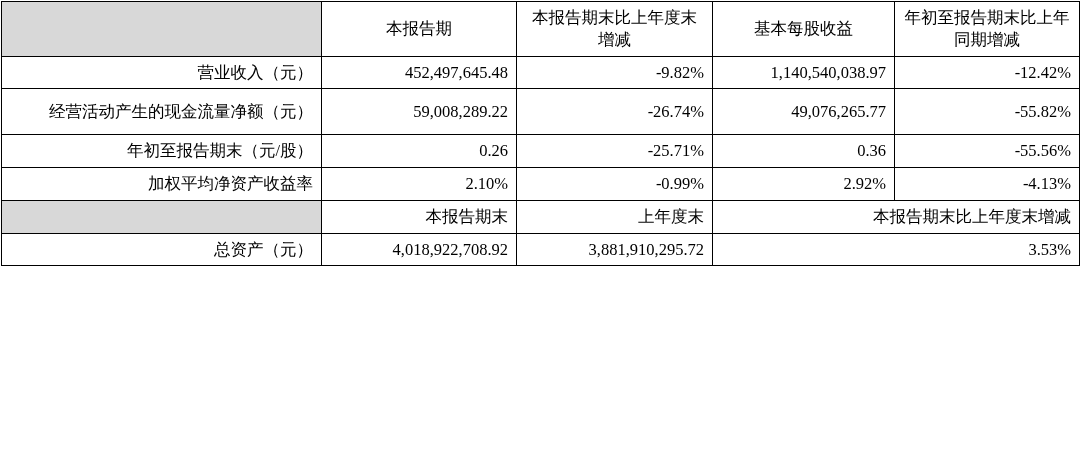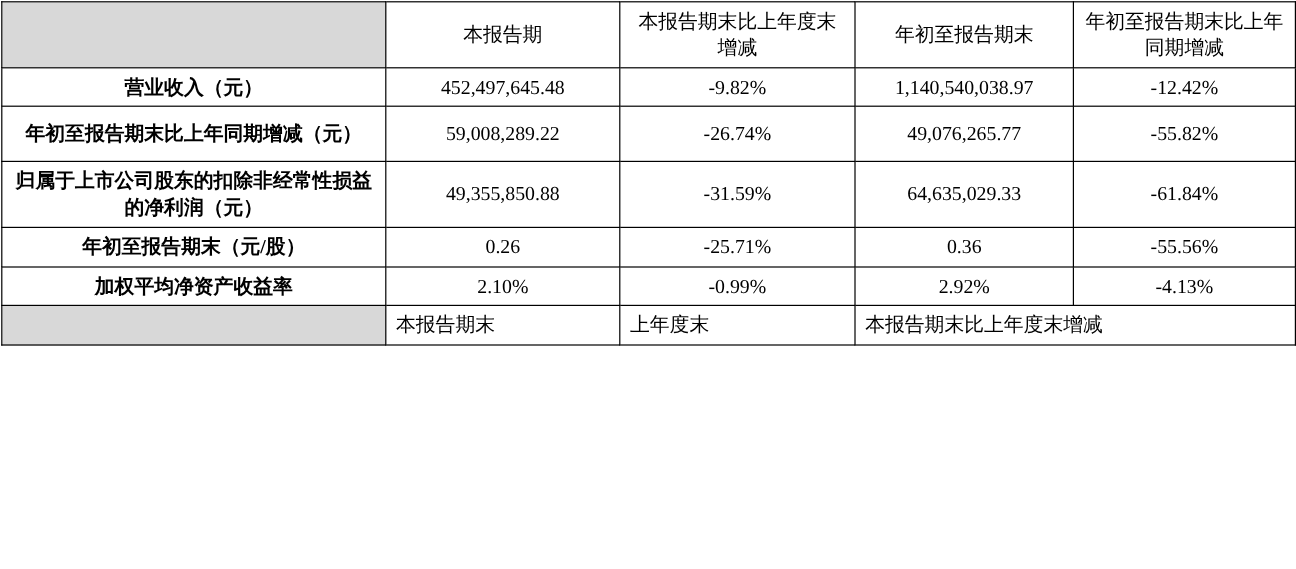--- a/index.html
+++ b/index.html
@@ -44,35 +44,34 @@
     background: #d8d8d8;
     text-align: center;
     font-size: 16.5px;
     padding-top: 9px;
     padding-bottom: 9px;
   }
   .hdr td.blank {
     background: #d8d8d8;
   }
   .label {
-    text-align: center;
+    text-align: right;
     background: #ffffff;
-    font-weight: bold;
   }
   .num {
-    text-align: center;
+    text-align: right;
     background: #ffffff;
     font-family: "Liberation Serif", "DejaVu Serif", serif;
   }
   .ctr {
     text-align: center;
   }
   .sub td {
     background: #d8d8d8;
-    text-align: left;
+    text-align: right;
     margin-left: 16px;
   }
   .sub td.blank {
     background: #d8d8d8;
   }
   .h1 { height: 54px; }
   .r-tall { height: 46px; }
   .r-norm { height: 30px; }
 </style>
 </head>
@@ -85,47 +84,40 @@
         <col class="c1">
         <col class="c2">
         <col class="c3">
         <col class="c4">
     </colgroup>
     <tbody>
       <tr class="hdr h1">
         <td class="blank"></td>
         <td>本报告期</td>
         <td>本报告期末比上年度末增减</td>
-        <td>年初至报告期末</td>
+        <td>基本每股收益</td>
         <td>年初至报告期末比上年同期增减</td>
       </tr>
 
       <tr class="r-norm">
         <td class="label">营业收入（元）</td>
         <td class="num">452,497,645.48</td>
         <td class="num">-9.82%</td>
         <td class="num">1,140,540,038.97</td>
         <td class="num">-12.42%</td>
       </tr>
 
       <tr class="r-tall">
-        <td class="label">年初至报告期末比上年同期增减（元）</td>
+        <td class="label">经营活动产生的现金流量净额（元）</td>
         <td class="num">59,008,289.22</td>
         <td class="num">-26.74%</td>
         <td class="num">49,076,265.77</td>
         <td class="num">-55.82%</td>
       </tr>
 
-      <tr class="r-tall">
-        <td class="label">归属于上市公司股东的扣除非经常性损益的净利润（元）</td>
-        <td class="num">49,355,850.88</td>
-        <td class="num">-31.59%</td>
-        <td class="num">64,635,029.33</td>
-        <td class="num">-61.84%</td>
-      </tr>
 
 
 
       <tr class="r-norm">
         <td class="label">年初至报告期末（元/股）</td>
         <td class="num">0.26</td>
         <td class="num">-25.71%</td>
         <td class="num">0.36</td>
         <td class="num">-55.56%</td>
       </tr>
@@ -138,16 +130,22 @@
         <td class="num">-4.13%</td>
       </tr>
 
       <tr class="sub r-norm">
         <td class="blank"></td>
         <td>本报告期末</td>
         <td>上年度末</td>
         <td colspan="2">本报告期末比上年度末增减</td>
       </tr>
 
+      <tr class="r-norm">
+        <td class="label">总资产（元）</td>
+        <td class="num">4,018,922,708.92</td>
+        <td class="num">3,881,910,295.72</td>
+        <td class="num" colspan="2">3.53%</td>
+      </tr>
 
     </tbody>
   </table>
 </div>
 
 </body></html>

